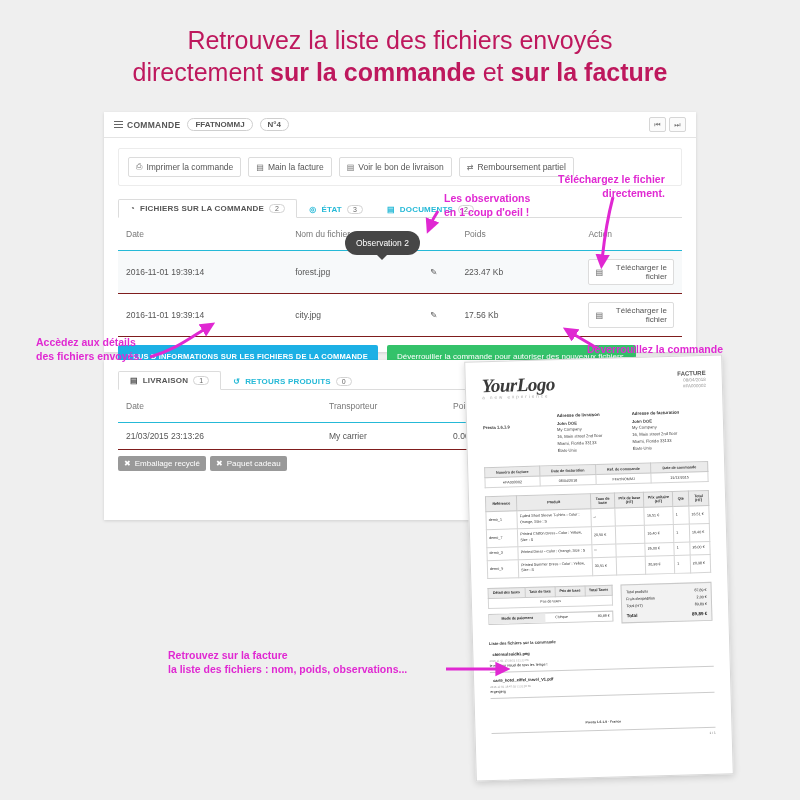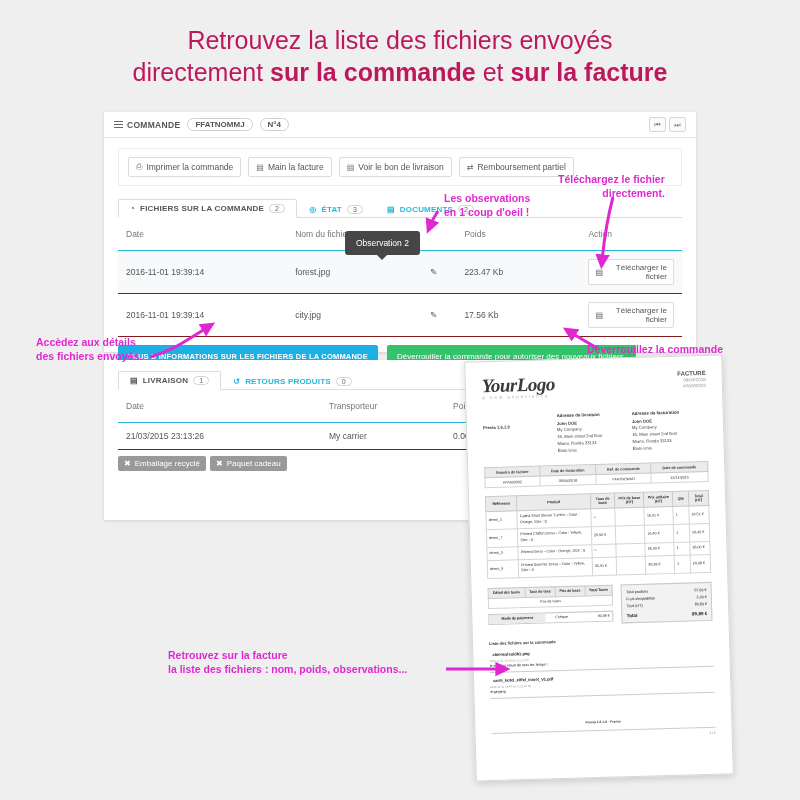--- a/index.html
+++ b/index.html
@@ -200,21 +200,21 @@
   .inv-rule { border-top: .5px solid #ccc; margin-top: 6px; }
   .inv-pg { font-size: 3.2px; color: #666; text-align: right; margin-top: 3px; }
 
   
   .anno {
     position: absolute; color: #e028d2; font-weight: 700; font-size: 10.5px;
     line-height: 14px; white-space: pre-line;
   }
   .anno-tooltip {
     position: absolute; background: #464646; color: #fff;
-    font-size: 8.5px; padding: 7px 11px; border-radius: 3px;
+    font-size: 8.5px; padding: 7px 11px; border-radius: 12px;
   }
   .anno-tooltip:after {
     content: ""; position: absolute; left: 50%; margin-left: -5px; bottom: -5px;
     border-left: 5px solid transparent; border-right: 5px solid transparent;
     border-top: 5px solid #464646;
   }
   svg.arrows { position: absolute; left: 0; top: 0; width: 800px; height: 800px; pointer-events: none; }
 </style>
 </head>
 <body>

